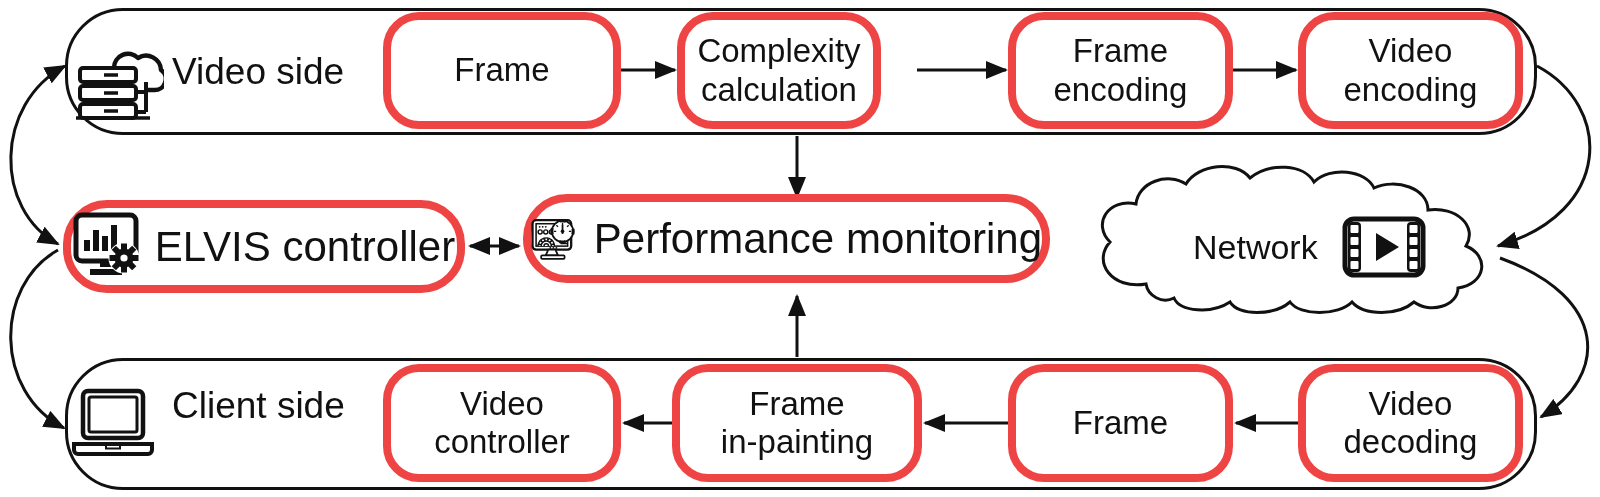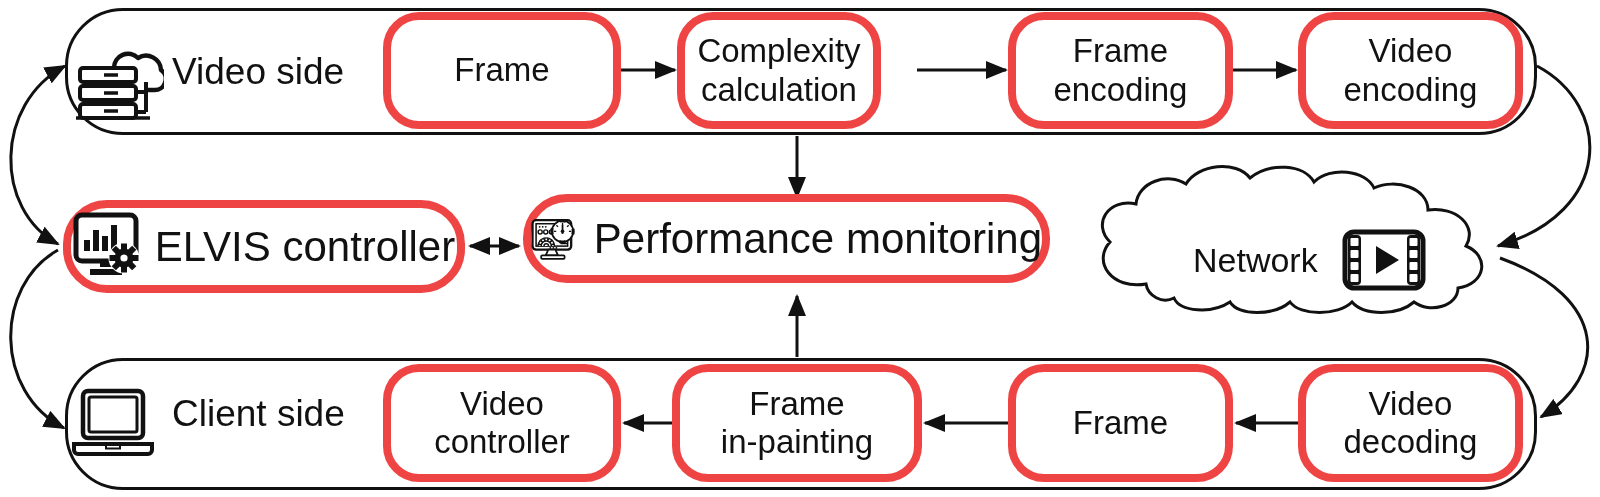--- a/index.html
+++ b/index.html
@@ -19,21 +19,21 @@
   .box-label{font-size:33px;line-height:1.16;text-align:center;}
   .box-label span{display:block;}
   .single-label{font-size:42px;white-space:nowrap;}
   .group-label{
     position:absolute;display:flex;align-items:center;font-size:37px;
     white-space:nowrap;z-index:2;
   }
   .abs-icon{position:absolute;z-index:2;}
   .svg-overlay{position:absolute;left:0;top:0;z-index:1;pointer-events:none;}
   .network-label{
-    position:absolute;left:1193px;top:228px;height:64px;display:flex;
+    position:absolute;left:1193px;top:215px;height:64px;display:flex;
     align-items:center;gap:24px;z-index:2;font-size:34px;
   }
 </style>
 </head>
 <body>
 
 <div class="canvas">
 
   <div class="container-box" style="left:65px;top:8px;width:1472px;height:127px;"></div>
   <div class="container-box" style="left:65px;top:358px;width:1472px;height:132px;"></div>
@@ -226,21 +226,21 @@
       <path d="M34,17 L57,31 L34,45 z" fill="#111"></path>
     </svg>
   </div>
 
   <svg class="abs-icon" style="left:70px;top:388px;" width="86" height="72" viewBox="0 0 86 72">
     <rect x="13" y="3" width="60" height="47" rx="5" fill="#fff" stroke="#111" stroke-width="4.5"></rect>
     <rect x="19" y="9" width="48" height="35" rx="2" fill="#fff" stroke="#111" stroke-width="3"></rect>
     <path d="M4,56 h78 v6 a4,4 0 0 1 -4,4 h-70 a4,4 0 0 1 -4,-4 z" fill="#fff" stroke="#111" stroke-width="4"></path>
     <rect x="36" y="57" width="14" height="3.5" fill="#fff" stroke="#111" stroke-width="2"></rect>
   </svg>
-  <div class="group-label" style="left:172px;top:358px;height:112px;">
+  <div class="group-label" style="left:172px;top:350px;height:112px;">
     <span>Client side</span>
   </div>
 
   <div class="node" style="left:383px;top:364px;width:238px;height:118px;">
     <div class="box-label">
       <span>Video</span>
       <span>controller</span>
     </div>
   </div>
   <div class="node" style="left:672px;top:364px;width:250px;height:118px;">

